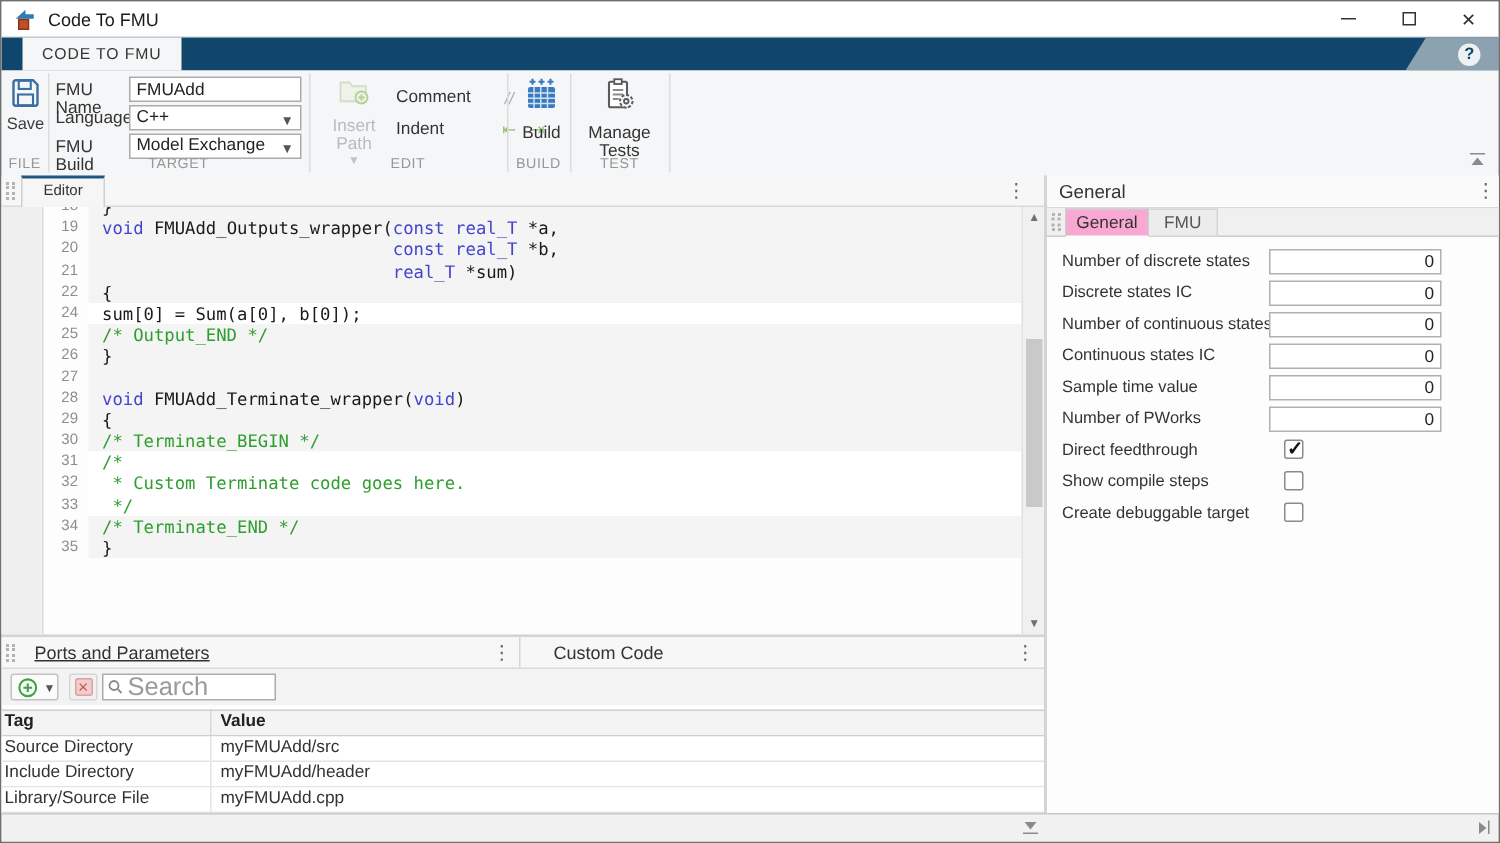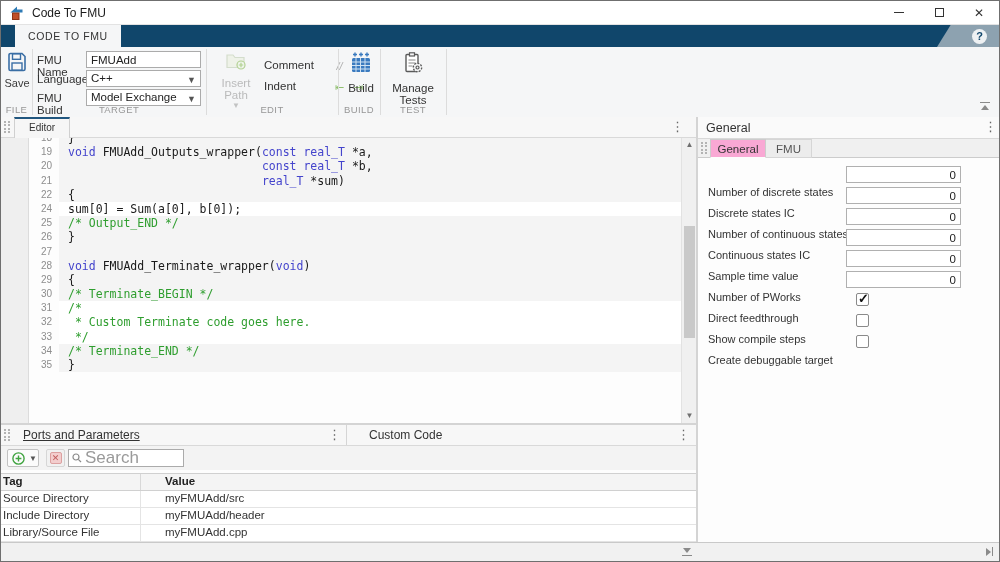--- a/index.html
+++ b/index.html
@@ -78,35 +78,35 @@
   #add-button .dd { font-size:8px; color:#555; margin-left:3px; }
   #delete-button { position:absolute; left:45px; top:3px; width:19px; height:18px; background:#f1f1f1; border:1px solid #d6d6d6; border-radius:2px; display:flex; align-items:center; justify-content:center; }
   #delete-glyph { width:12px; height:12px; background:#f3cdcd; border:1px solid #dca0a0; border-radius:2px; color:#c05c5c; font-size:9px; line-height:10px; text-align:center; }
   #search-box { position:absolute; left:67px; top:3px; width:116px; height:18px; background:#fff; border:1px solid #ababab; display:flex; align-items:center; }
   #search-input { border:none; outline:none; flex:1; font-size:17px; color:#333; font-family:"Liberation Sans",sans-serif; background:transparent; min-width:0; }
   #search-input::placeholder { color:#9a9a9a; }
   #pp-table { position:absolute; left:0; top:48px; width:100%; }
   .tbl-header { display:flex; height:18px; background:#f4f4f4; border-top:1px solid #d0d0d0; border-bottom:1px solid #d0d0d0; font-size:11.5px; font-weight:bold; color:#222; }
   .tbl-row { display:flex; height:17px; background:#fff; border-bottom:1px solid #e4e4e4; font-size:11.5px; color:#333; }
   .col-tag { flex:0 0 140px; padding:1px 0 0 2px; border-right:1px solid #d8d8d8; }
-  .col-val { flex:1; padding:1px 0 0 6px;margin-left:18px; }
+  .col-val { flex:1; padding:1px 0 0 6px; }
   .tbl-row .col-tag { border-right:1px solid #e4e4e4; }
 
   
   #settings-panel { position:absolute; left:697px; top:0; width:303px; height:425px; background:#fdfdfd; }
   #settings-header { height:22px; background:#fafafa; border-bottom:1px solid #d9d9d9; position:relative; }
   #settings-title { position:absolute; left:8px; top:4px; font-size:12.5px; color:#333; }
   #settings-kebab { left:286px; }
   #settings-tabbar { position:relative; height:19px; background:#f0f0f0; border-bottom:1px solid #cccccc; }
   .s-tab { position:absolute; top:0; height:19px; font-size:11.5px; text-align:center; line-height:19px; }
   #tab-general { left:12px; width:56px; background:#f9a8d4; border:1px solid #cccccc; border-bottom:1px solid #fdfdfd; color:#333; }
   #tab-fmu { left:68px; width:46px; background:#ececec; border:1px solid #d6d6d6; border-left:none; color:#555; }
   #settings-content { position:relative; padding-top:7px; }
   .set-row { position:relative; height:21px; }
-  .set-row .lbl { position:absolute; left:10px; top:3px; font-size:11px; color:#333;margin-top:18px; }
+  .set-row .lbl { position:absolute; left:10px; top:3px; font-size:11px; color:#333; }
   .set-row input { position:absolute; left:148px; top:1px; width:115px; height:17px; border:1px solid #b0b0b0; background:#fff; font-size:11.5px; color:#222; text-align:right; padding-right:4px; font-family:"Liberation Sans",sans-serif; }
   .checkbox { position:absolute; left:158px; top:2px; width:13px; height:13px; border:1px solid #8a8a8a; border-radius:2px; background:#fff; }
   .checkbox .mark { position:absolute; left:1px; top:-3px; font-size:13px; font-weight:bold; color:#111; }
 
   
   #bottomstrip { position:absolute; top:541px; left:0; right:0; height:21px; background:#f1f1f1; border-top:1px solid #c9c9c9; }
   #collapse-bottom { position:absolute; left:680px; top:5px; width:12px; }
   #collapse-bottom .tri { width:0; height:0; border-left:4px solid transparent; border-right:4px solid transparent; border-top:5px solid #8a8a8a; margin:0 auto; }
   #collapse-bottom .bar { width:10px; height:1px; background:#8a8a8a; margin:2px auto 0; }
   #expand-right { position:absolute; right:6px; top:4px; display:flex; align-items:center; }

